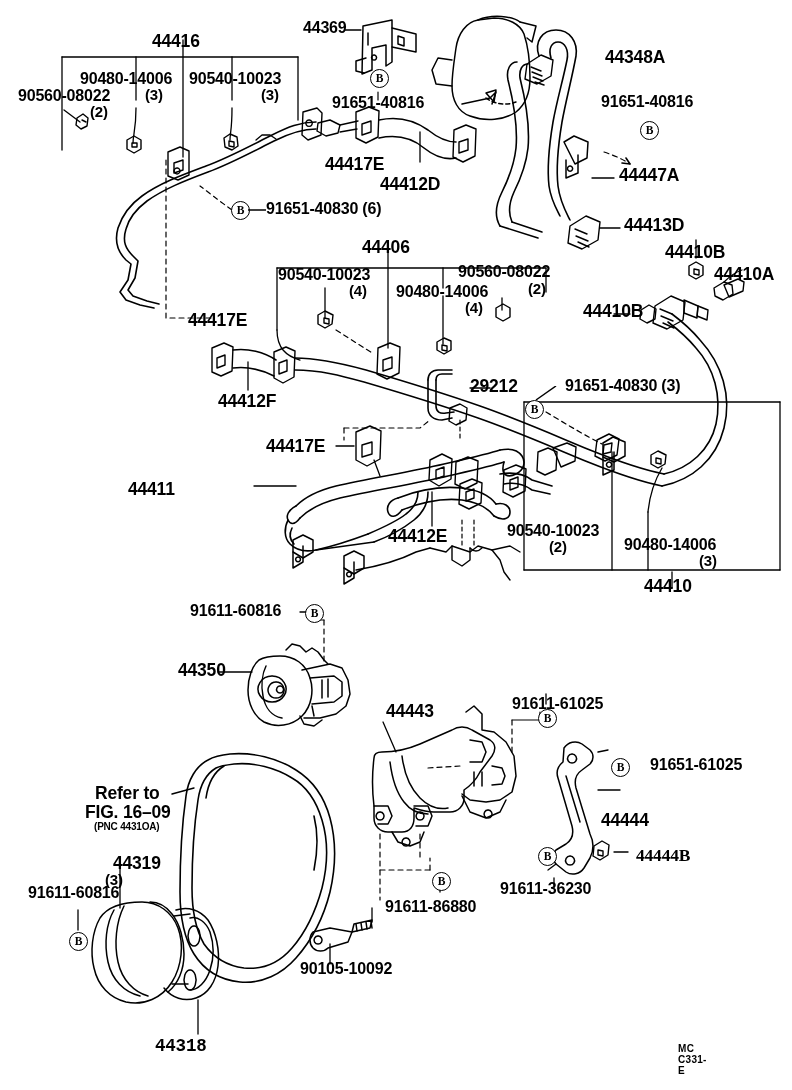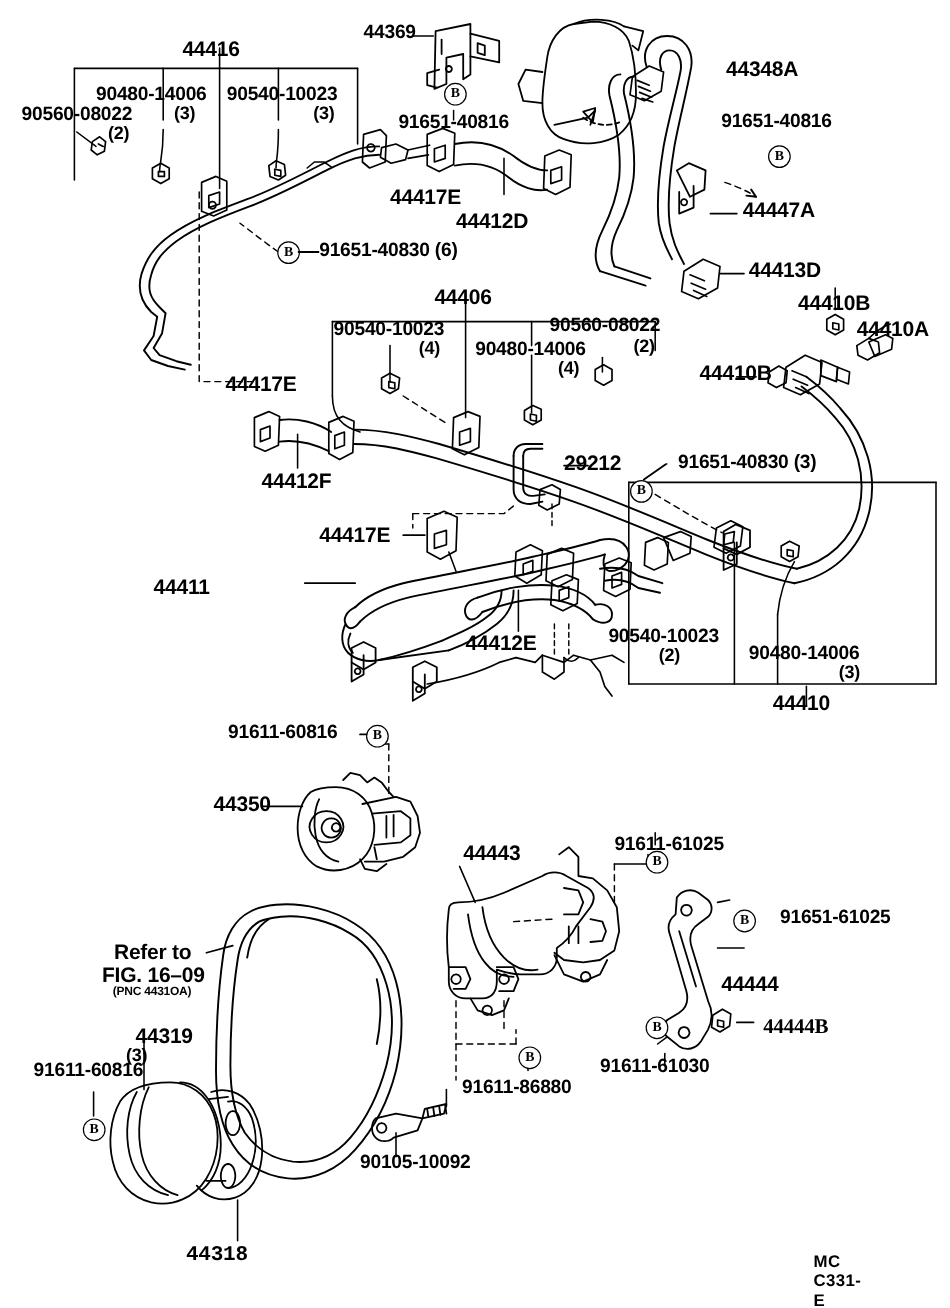--- a/index.html
+++ b/index.html
@@ -6,21 +6,21 @@
   body{width:792px;height:1090px;position:relative;
        font-family:"Liberation Sans", sans-serif;color:#000;overflow:hidden;}
   #sheet{position:absolute;left:0;top:0;width:684px;height:1090px;background:#fff;}
   svg.art{position:absolute;left:0;top:0;width:792px;height:1090px;pointer-events:none;}
   .lbl{position:absolute;white-space:nowrap;font-weight:bold;
        font-family:"Liberation Sans", sans-serif;line-height:1.02;letter-spacing:-0.2px;}
   .l18{font-size:17.5px;}
   .l16{font-size:16px;}
   .l10{font-size:10px;}
   .qty{font-size:15px;font-weight:bold;}
-  .code{position:absolute;font-size:14px;font-weight:bold;letter-spacing:0.3px;}
+  .code{position:absolute;font-size:10px;font-weight:bold;letter-spacing:0.3px;}
   .bcirc{position:absolute;width:17px;height:17px;border:1.7px solid #000;border-radius:50%;
          font-size:11.5px;font-weight:bold;text-align:center;line-height:16px;
          font-family:"Liberation Serif", serif;background:#fff;}
 </style>
 </head>
 <body>
 
 <div id="sheet">
 
 <svg class="art" viewBox="0 0 792 1090">
@@ -523,20 +523,20 @@
 <div class="lbl l18" style="left:155px;top:1038px;font-family:Liberation Mono, monospace;">44318</div>
 
 <div class="lbl l16" style="left:512px;top:675px;margin-top:21px;">91611-61025</div>
 <div class="bcirc" style="left:538px;top:709px;">B</div>
 <div class="lbl l18" style="left:386px;top:703px;">44443</div>
 <div class="bcirc" style="left:611px;top:758px;">B</div>
 <div class="lbl l16" style="left:650px;top:757px;">91651-61025</div>
 <div class="lbl l18" style="left:601px;top:812px;">44444</div>
 <div class="lbl l18" style="left:636px;top:847px;font-family:Liberation Serif, serif;">44444B</div>
 <div class="bcirc" style="left:538px;top:847px;">B</div>
-<div class="lbl l16" style="left:500px;top:881px;">91611-61030</div>
+<div class="lbl l16" style="left:500px;top:881px;">91611-36230</div>
 <div class="bcirc" style="left:432px;top:872px;">B</div>
 <div class="lbl l16" style="left:385px;top:899px;">91611-86880</div>
 <div class="lbl l16" style="left:300px;top:961px;">90105-10092</div>
 
 <div class="code" style="left:678px;top:1043px;">MC C331-E</div>
 
 </div>
 
 </body></html>

